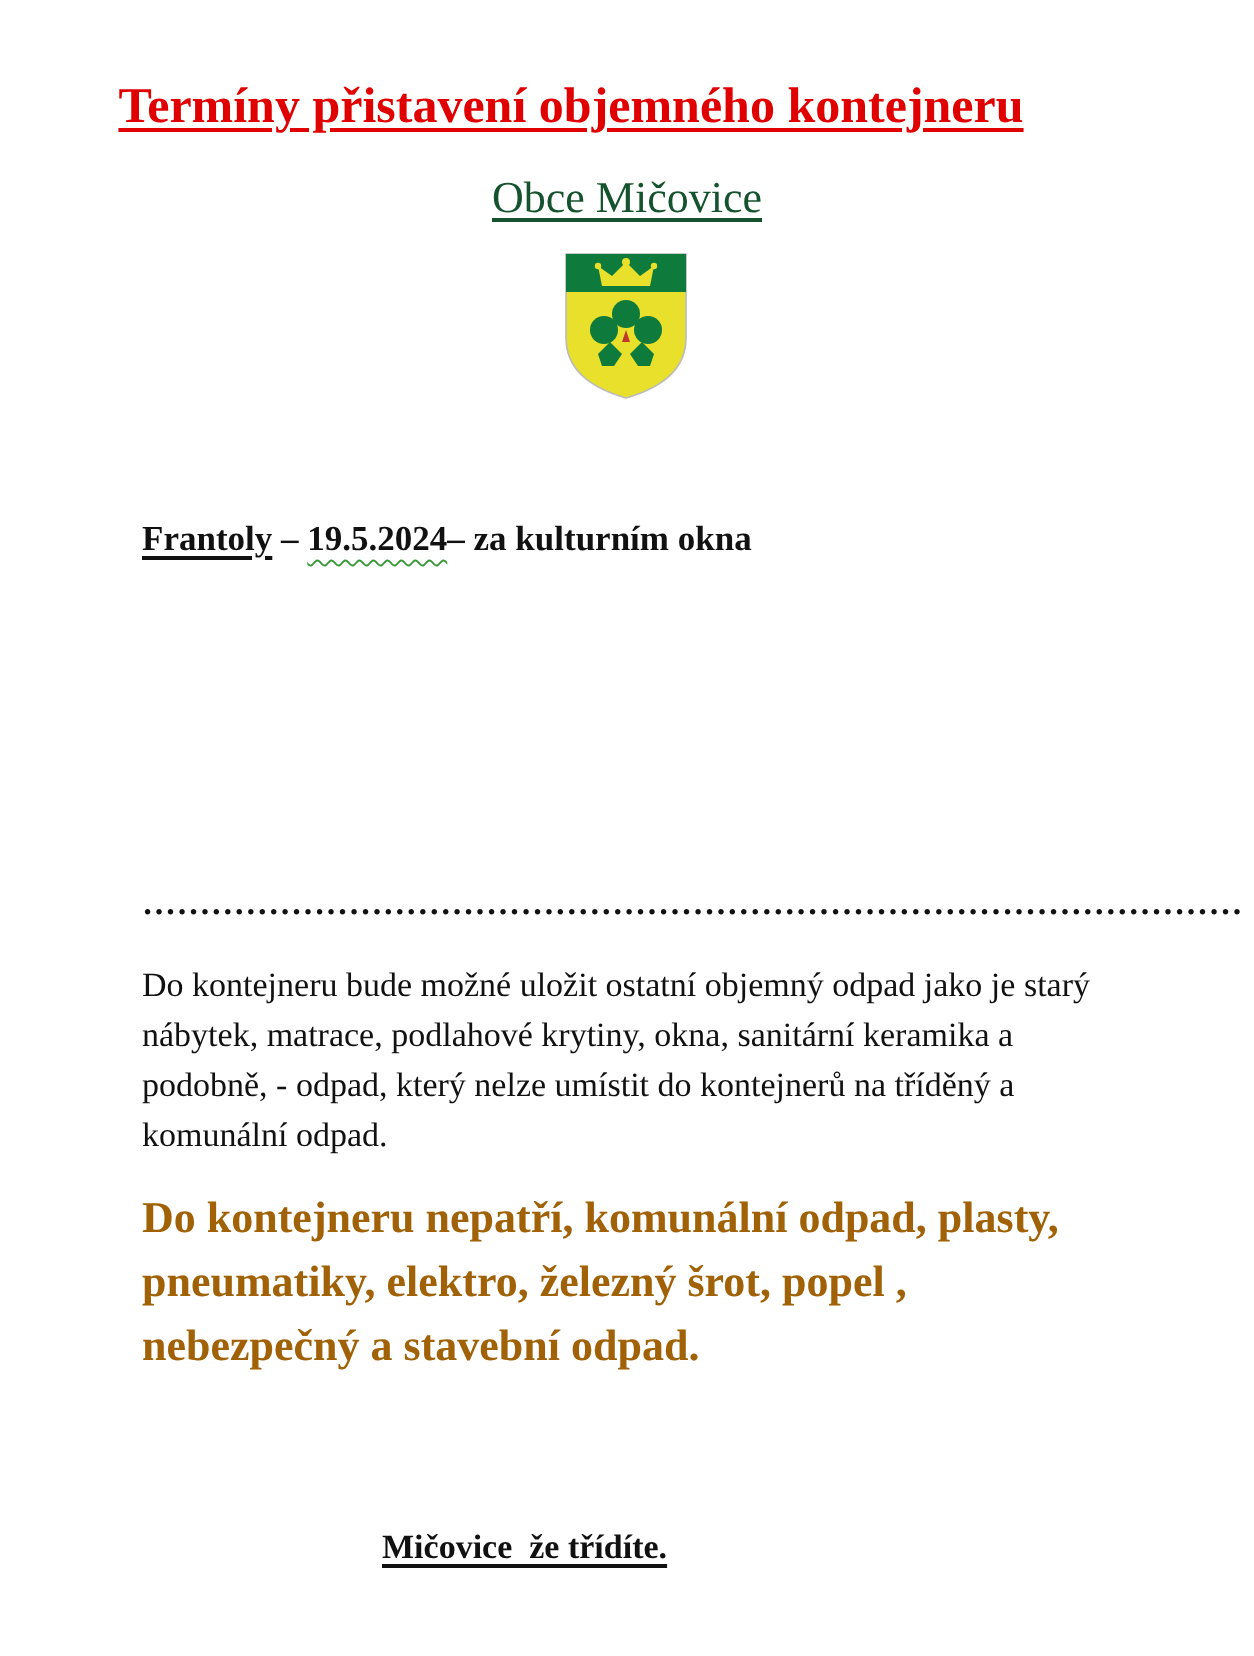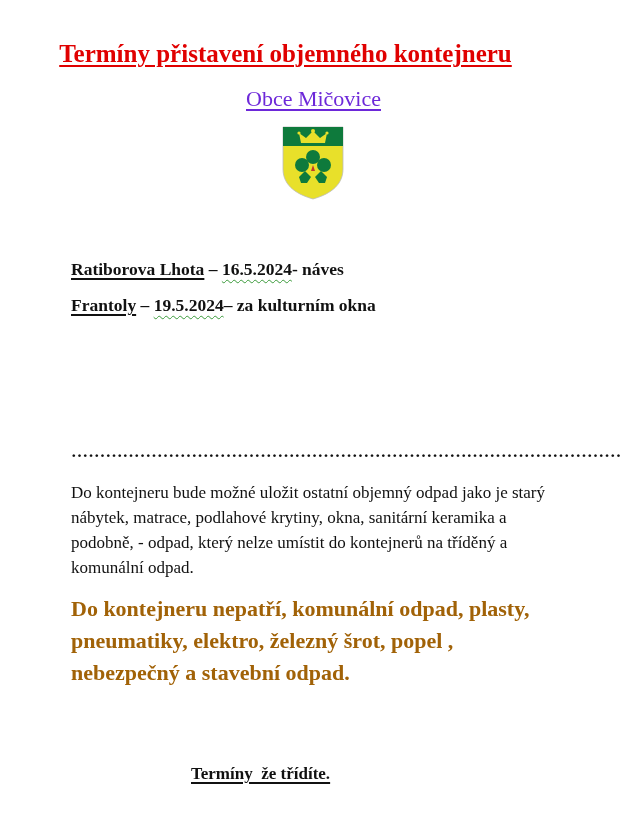--- a/index.html
+++ b/index.html
@@ -2,21 +2,21 @@
 <html><head>
 <meta charset="utf-8">
 <style>
   html, body { margin:0; padding:0; background:#ffffff; }
   body { width:627px; height:828px; position:relative; overflow:hidden;
          font-family:"Liberation Serif", "DejaVu Serif", serif; color:#111; }
   .title { position:absolute; left:0; width:571px; text-align:center; top:40px;
            font-size:25px; font-weight:bold; color:#e00000; }
   .title span { text-decoration:underline; text-underline-offset:3px; text-decoration-thickness:2px; }
   .subtitle { position:absolute; left:0; width:627px; text-align:center; top:86px;
-              font-size:22px; color:#6d28d9; }
+              font-size:22px; color:#14532d; }
   .subtitle span { text-decoration:underline; text-underline-offset:3px; }
   .crest { position:absolute; left:281px; top:125px; width:64px; height:76px; }
   .schedule { position:absolute; left:71px; top:258px; font-size:17.5px; font-weight:bold; }
   .row { height:36px; line-height:22px; white-space:nowrap; }
   .u { text-decoration:underline; text-underline-offset:3px; text-decoration-thickness:2px; }
   .sq { text-decoration:underline wavy #3a9a3a; text-underline-offset:4px; text-decoration-thickness:1px; }
   .dots { position:absolute; left:71px; top:442px; font-size:17px; font-weight:bold; letter-spacing:0.2px; }
   .para { position:absolute; left:71px; top:480px; width:490px; font-size:17px; line-height:25px; }
   .warn { position:absolute; left:71px; top:593px; width:460px; font-size:22px; line-height:32px;
           font-weight:bold; color:#a16207; }
@@ -39,26 +39,23 @@
   <circle cx="32" cy="32" r="7" fill="#0e7a3c"></circle>
   <circle cx="21" cy="40" r="7" fill="#0e7a3c"></circle>
   <circle cx="43" cy="40" r="7" fill="#0e7a3c"></circle>
   <path d="M18 52 L24 46 L30 52 L26 58 L20 58 Z" fill="#0e7a3c"></path>
   <path d="M46 52 L40 46 L34 52 L38 58 L44 58 Z" fill="#0e7a3c"></path>
   <path d="M32 40 L34 46 L30 46 Z" fill="#c0392b"></path>
 </svg>
 
 <div class="schedule">
   <div class="row">
-    <span class="u">Ratiborova Lhota</span><span> – </span><span class="sq">16.5.2024</span><span>- </span><span>náves</span>
-  </div>
-  <div class="row">
     <span class="u">Frantoly</span><span> – </span><span class="sq">19.5.2024</span><span>– </span><span>za kulturním okna</span>
   </div>
 </div>
 
 <div class="dots">……………………………………………………………………………………</div>
 
 <div class="para">Do kontejneru bude možné uložit ostatní objemný odpad jako je starý nábytek, matrace, podlahové krytiny, okna, sanitární keramika a podobně, - odpad, který nelze umístit do kontejnerů na tříděný a komunální odpad.</div>
 
 <div class="warn">Do kontejneru nepatří, komunální odpad, plasty, pneumatiky, elektro, železný šrot, popel , nebezpečný a stavební odpad.</div>
 
-<div class="thanks"><span style="white-space:pre;">Termíny  že třídíte.</span></div>
+<div class="thanks"><span style="white-space:pre;">Mičovice  že třídíte.</span></div>
 
 </body></html>

